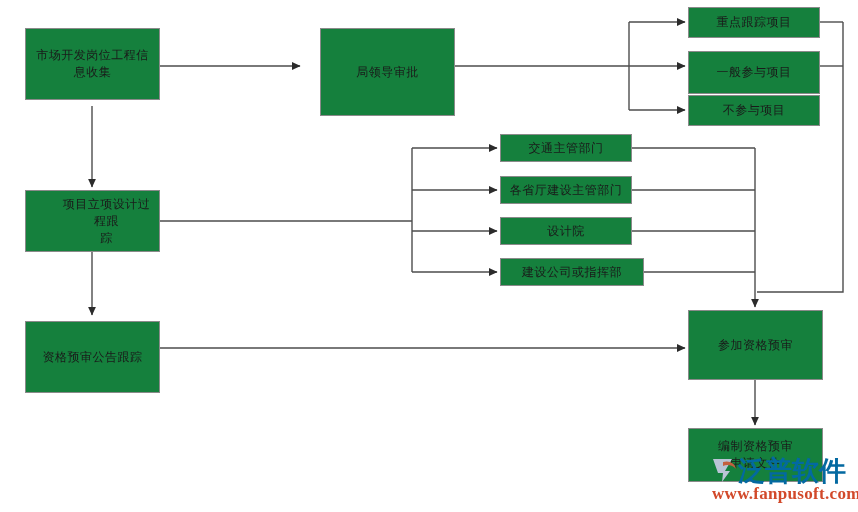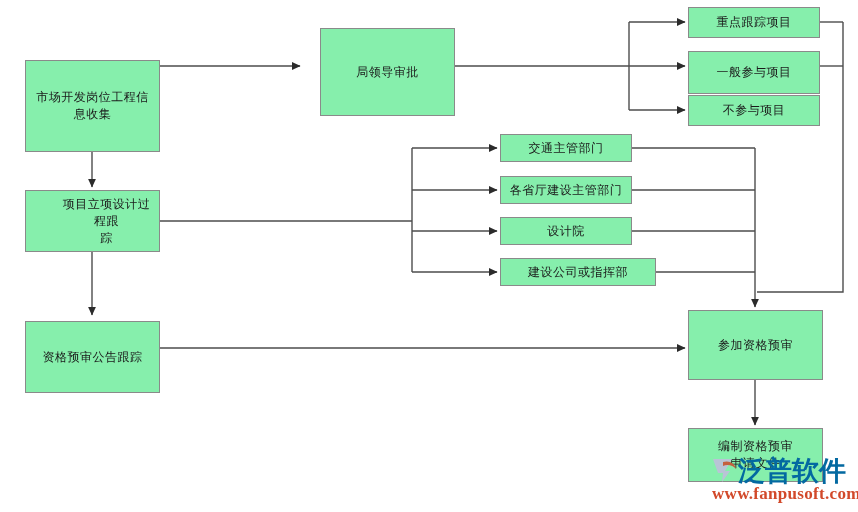--- a/index.html
+++ b/index.html
@@ -21,21 +21,21 @@
     left: 0;
     top: 0;
     width: 858px;
     height: 512px;
     pointer-events: none;
   }
   .node {
     position: absolute;
     box-sizing: border-box;
     border: 1px solid #8a8a8a;
-    background: #86efac;
+    background: #15803d;
     color: #1a1a1a;
     display: flex;
     align-items: center;
     justify-content: center;
     text-align: center;
     font-size: 12px;
     line-height: 17px;
     letter-spacing: 0.5px;
     padding: 0 4px;
     z-index: 2;
@@ -125,21 +125,21 @@
       <path d="M755,148 L755,307" marker-end="url(#ah)"></path>
 
       <path d="M92,252 L92,315" marker-end="url(#ah)"></path>
 
       <path d="M160,348 L685,348" marker-end="url(#ah)"></path>
 
       <path d="M755,380 L755,425" marker-end="url(#ah)"></path>
     </g>
   </svg>
 
-  <div class="node" style="left:25px; top:28px; width:135px; height:92px;margin-top:32px;">
+  <div class="node" style="left:25px; top:28px; width:135px; height:72px;">
     <span class="label">市场开发岗位工程信
 息收集</span>
   </div>
 
   <div class="node" style="left:320px; top:28px; width:135px; height:88px;">
     <span class="label">局领导审批</span>
   </div>
 
   <div class="node" style="left:688px; top:7px; width:132px; height:31px;">
     <span class="label">重点跟踪项目</span>
@@ -163,21 +163,21 @@
   </div>
 
   <div class="node node-wide" style="left:500px; top:176px; width:132px; height:28px;">
     <span class="label">各省厅建设主管部门</span>
   </div>
 
   <div class="node" style="left:500px; top:217px; width:132px; height:28px;">
     <span class="label">设计院</span>
   </div>
 
-  <div class="node" style="left:500px; top:258px; width:156px; height:28px;">
+  <div class="node" style="left:500px; top:258px; width:144px; height:28px;">
     <span class="label">建设公司或指挥部</span>
   </div>
 
   <div class="node" style="left:25px; top:321px; width:135px; height:72px;">
     <span class="label">资格预审公告跟踪</span>
   </div>
 
   <div class="node" style="left:688px; top:310px; width:135px; height:70px;">
     <span class="label">参加资格预审</span>
   </div>

